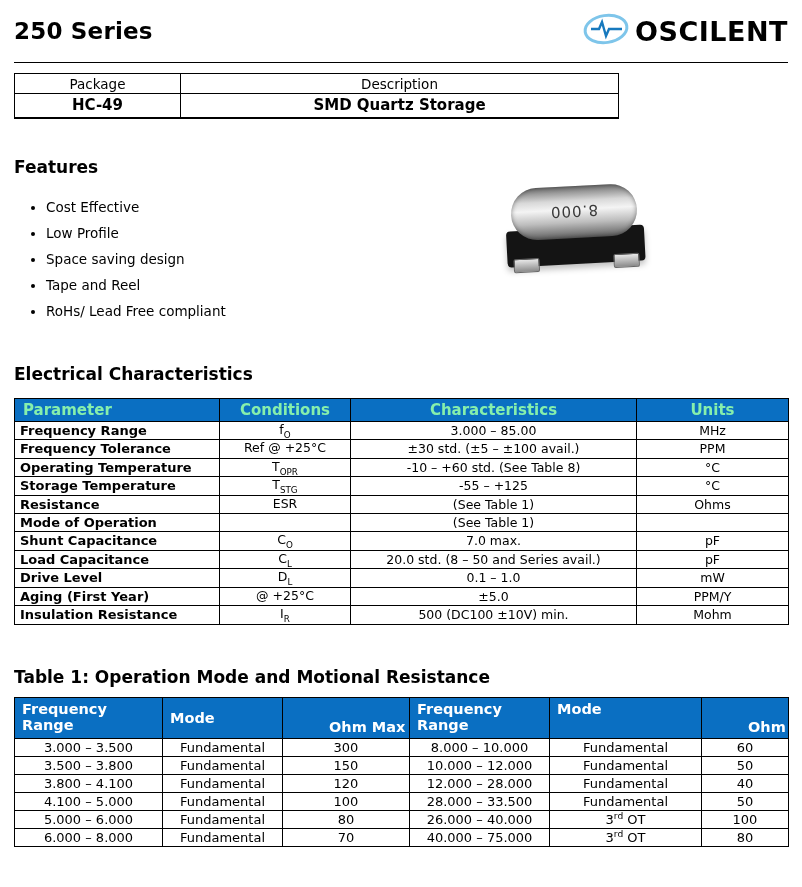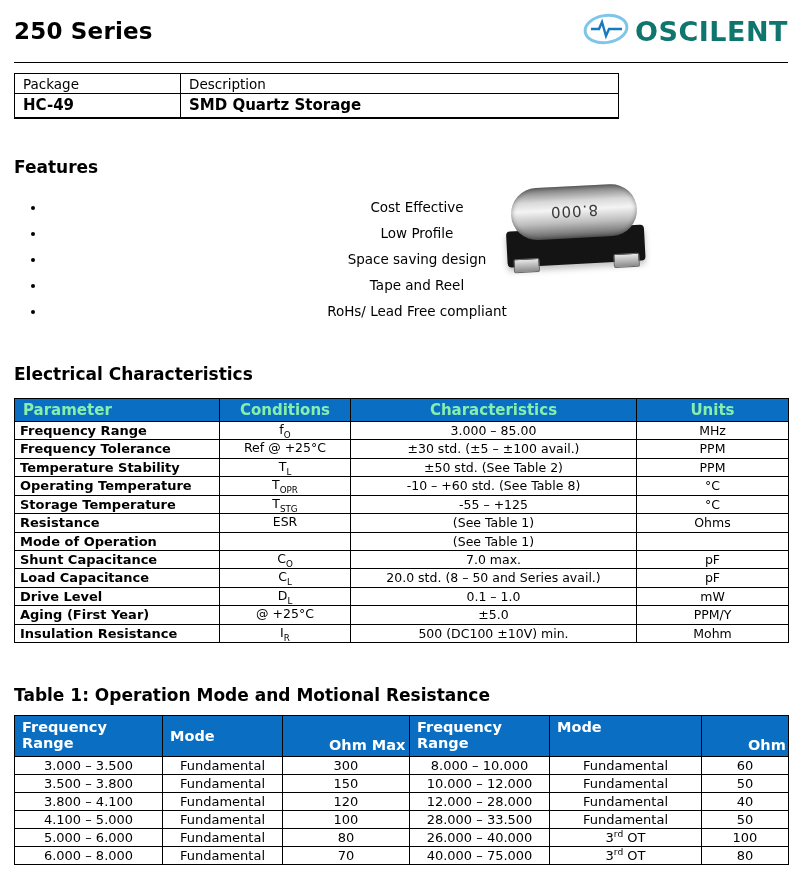--- a/index.html
+++ b/index.html
@@ -8,36 +8,36 @@
     width:802px; height:887px;
     font-family:"DejaVu Sans","Liberation Sans",sans-serif;
     color:#000;
   }
   .page { position:relative; width:802px; height:887px; padding:12px 14px 0 14px; overflow:hidden; background:#fff; }
 
   
   .header-row { display:flex; justify-content:space-between; align-items:flex-start; height:46px; }
   .title { font-size:23px; font-weight:bold; padding-top:6px; letter-spacing:0.2px; }
   .logo { display:flex; align-items:center; gap:5px; }
-  .logo-text { font-size:27px; font-weight:bold; color:#0f766e; letter-spacing:0.5px; }
+  .logo-text { font-size:27px; font-weight:bold; color:#000000; letter-spacing:0.5px; }
   .rule { border-top:1.5px solid #000; margin-top:4px; }
 
   
-  .pkg-table { border-collapse:collapse; width:604px; margin-top:10px; table-layout:fixed; }
+  .pkg-table { border-collapse:collapse; width:604px; margin-top:10px; table-layout:fixed;text-align:center; }
   .pkg-table td { border:1px solid #000; padding:1px 8px; }
   .pkg-table tr.hdr td { font-size:13.5px; height:20px; }
   .pkg-table tr.data td { font-weight:bold; font-size:15px; height:24px; border-bottom:2px solid #000; }
 
   
   .section-heading { font-size:17px; font-weight:bold; }
   .h-features { margin-top:38px; }
   .h-electrical { margin-top:44px; }
   .h-table1 { margin-top:42px; }
 
-  .features-list { margin-top:22px; padding-left:32px; list-style:disc;text-align:center; }
+  .features-list { margin-top:22px; padding-left:32px; list-style:disc; }
   .features-list li { font-size:13.5px; line-height:17px; margin-bottom:9px; }
 
   
   .crystal { position:absolute; left:490px; top:170px; width:172px; height:122px; }
   .crystal-inner { position:absolute; inset:0; transform:rotate(-3deg); }
   .crystal-base { position:absolute; left:16px; top:58px; width:138px; height:36px; background:#141414; border-radius:4px; box-shadow:0 4px 6px rgba(0,0,0,0.25); }
   .pad { position:absolute; bottom:-6px; width:26px; height:14px; background:linear-gradient(#e8e8e8,#8a8a8a); border-radius:2px; border:1px solid #666; }
   .pad-l { left:6px; } .pad-r { right:6px; }
   .crystal-can { position:absolute; left:22px; top:16px; width:126px; height:52px; border-radius:26px;
     background:linear-gradient(180deg,#6f6f6f 0%,#d8d8d8 28%,#f4f4f4 45%,#bdbdbd 70%,#5f5f5f 100%);
@@ -150,26 +150,20 @@
           <td class="center">3.000 – 85.00</td>
           <td class="center">MHz</td>
         </tr>
       <tr>
           <td class="param">Frequency Tolerance</td>
           <td class="center"><span>Ref @ +25°C</span><sub></sub></td>
           <td class="center">±30 std. (±5 – ±100 avail.)</td>
           <td class="center">PPM</td>
         </tr>
       <tr>
-          <td class="param">Temperature Stability</td>
-          <td class="center"><span>T</span><sub>L</sub></td>
-          <td class="center">±50 std. (See Table 2)</td>
-          <td class="center">PPM</td>
-        </tr>
-      <tr>
           <td class="param">Operating Temperature</td>
           <td class="center"><span>T</span><sub>OPR</sub></td>
           <td class="center">-10 – +60 std. (See Table 8)</td>
           <td class="center">°C</td>
         </tr>
       <tr>
           <td class="param">Storage Temperature</td>
           <td class="center"><span>T</span><sub>STG</sub></td>
           <td class="center">-55 – +125</td>
           <td class="center">°C</td>

